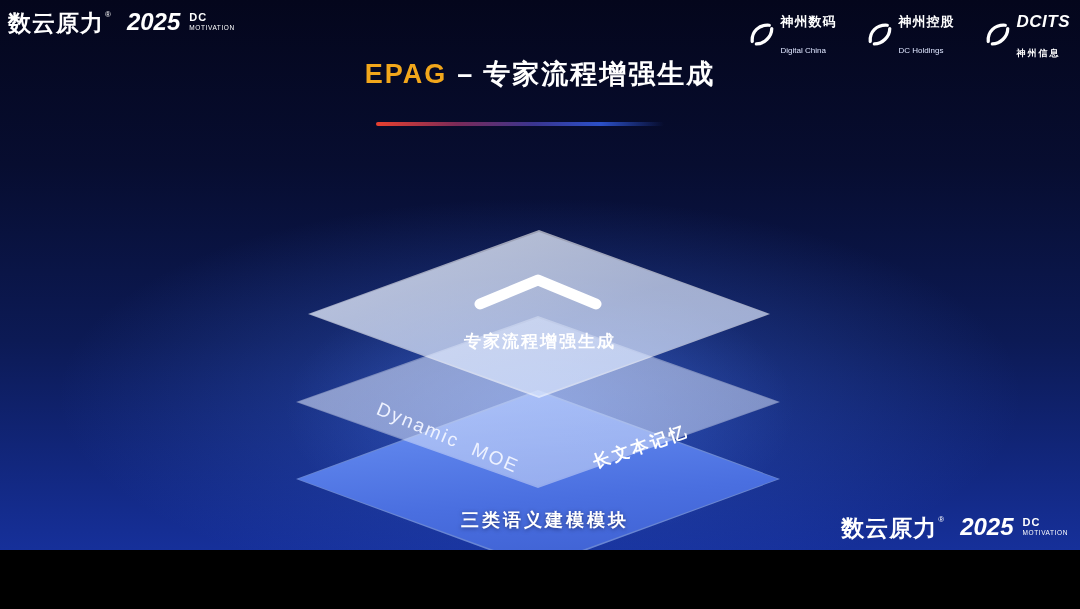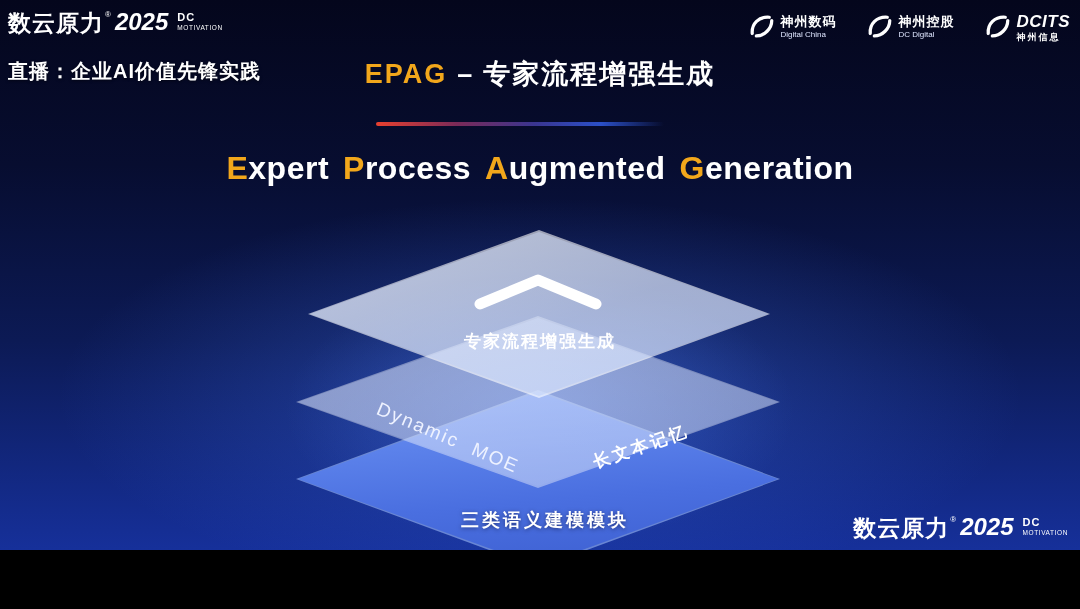--- a/index.html
+++ b/index.html
@@ -12,21 +12,21 @@
       radial-gradient(ellipse 62% 50% at 50% 72%, rgba(64,112,235,0.42), rgba(64,112,235,0) 72%),
       linear-gradient(180deg, #04061c 0%, #070d30 30%, #0c1a55 62%, #16309a 100%);
   }
 
   
   .brand{ position:absolute; display:flex; align-items:flex-start; white-space:nowrap; }
   .brand-top{ left:8px; top:8px; }
   .brand-bottom{ right:12px; bottom:6px; }
   .brand-name{ font-size:23px; font-weight:900; letter-spacing:1px; }
   .brand-reg{ font-size:8px; margin:2px 2px 0 1px; }
-  .brand-year{ font-size:24px; font-weight:800; font-style:italic; margin-left:2px; }
+  .brand-year{ font-size:24px; font-weight:800; font-style:italic; margin-left:14px; }
   .brand-sub{ display:flex; flex-direction:column; margin-left:9px; margin-top:4px; line-height:1; }
   .brand-sub .dc{ font-size:11px; font-weight:800; letter-spacing:1px; }
   .brand-sub .motivation{ font-size:6.5px; letter-spacing:0.6px; margin-top:2px; }
 
   
   .live-label{ position:absolute; left:8px; top:58px; font-size:20px; font-weight:800;
     letter-spacing:1px; text-shadow:0 1px 3px rgba(0,0,0,0.5); }
 
   
   .page-title{ position:absolute; left:50%; top:56px; transform:translateX(-50%);
@@ -71,21 +71,21 @@
   .moe-label{ left:382px; top:398px; transform:rotate(23deg); transform-origin:0 0;
     font-size:19px; font-weight:500; letter-spacing:2px; word-spacing:8px; color:#eef2ff; }
   .memory-label{ left:590px; top:452px; transform:rotate(-19deg); transform-origin:0 0;
     font-size:17px; font-weight:700; letter-spacing:3px; }
   .bottom-label{ left:10px; right:0; top:508px; text-align:center; font-size:18px; font-weight:700; letter-spacing:3px;
     text-shadow:0 1px 4px rgba(0,0,30,0.5); }
 
   
   .logo-row{ position:absolute; right:10px; top:12px; display:flex; align-items:center; gap:30px; }
   .logo{ display:flex; align-items:center; gap:6px; }
-  .logo-text{ display:flex; flex-direction:column; line-height:1.15; }
+  .logo-text{ display:flex; flex-direction:column; line-height:1.15;gap:16px; }
   .logo-cn{ font-size:13px; font-weight:700; letter-spacing:1px; }
   .logo-en{ font-size:8px; color:#dfe6ff; }
   .logo-dcits .logo-cn{ font-size:17px; font-style:italic; letter-spacing:0.5px; }
   .logo-dcits .logo-en{ font-size:9px; font-weight:700; letter-spacing:2px; color:#fff; }
 </style>
 </head>
 <body>
 
 <div class="slide">
 
@@ -112,43 +112,41 @@
         <span class="logo-en">Digital China</span>
       </div>
     </div>
     <div class="logo">
       <svg width="26" height="26" viewBox="0 0 32 32">
         <path d="M4 24 C3 12 12 3 25 4" stroke="#fff" stroke-width="4" fill="none" stroke-linecap="round"></path>
         <path d="M9 27 C19 27 28 18 28 8" stroke="#fff" stroke-width="4" fill="none" stroke-linecap="round"></path>
       </svg>
       <div class="logo-text">
         <span class="logo-cn">神州控股</span>
-        <span class="logo-en">DC Digital</span>
+        <span class="logo-en">DC Holdings</span>
       </div>
     </div>
     <div class="logo logo-dcits">
       <svg width="26" height="26" viewBox="0 0 32 32">
         <path d="M4 24 C3 12 12 3 25 4" stroke="#fff" stroke-width="4" fill="none" stroke-linecap="round"></path>
         <path d="M9 27 C19 27 28 18 28 8" stroke="#fff" stroke-width="4" fill="none" stroke-linecap="round"></path>
       </svg>
       <div class="logo-text">
         <span class="logo-cn">DCITS</span>
         <span class="logo-en">神州信息</span>
       </div>
     </div>
   </div>
 
-  <div class="live-label">直播：企业AI价值先锋实践</div>
 
   <div class="page-title">
     <span class="title-acronym">EPAG</span><span class="title-sep">–</span><span class="title-rest">专家流程增强生成</span>
   </div>
   <div class="title-underline"></div>
 
-  <h1 class="heading"><span class="word"><span class="cap">E</span><span>xpert</span></span><span class="word"><span class="cap">P</span><span>rocess</span></span><span class="word"><span class="cap">A</span><span>ugmented</span></span><span class="word"><span class="cap">G</span><span>eneration</span></span></h1>
 
   <div class="diamond layer-bottom">
       <div class="inner"></div>
     </div>
   <div class="diamond layer-middle">
       <div class="inner"></div>
     </div>
   <div class="diamond layer-top">
       <div class="inner"></div>
     </div>

